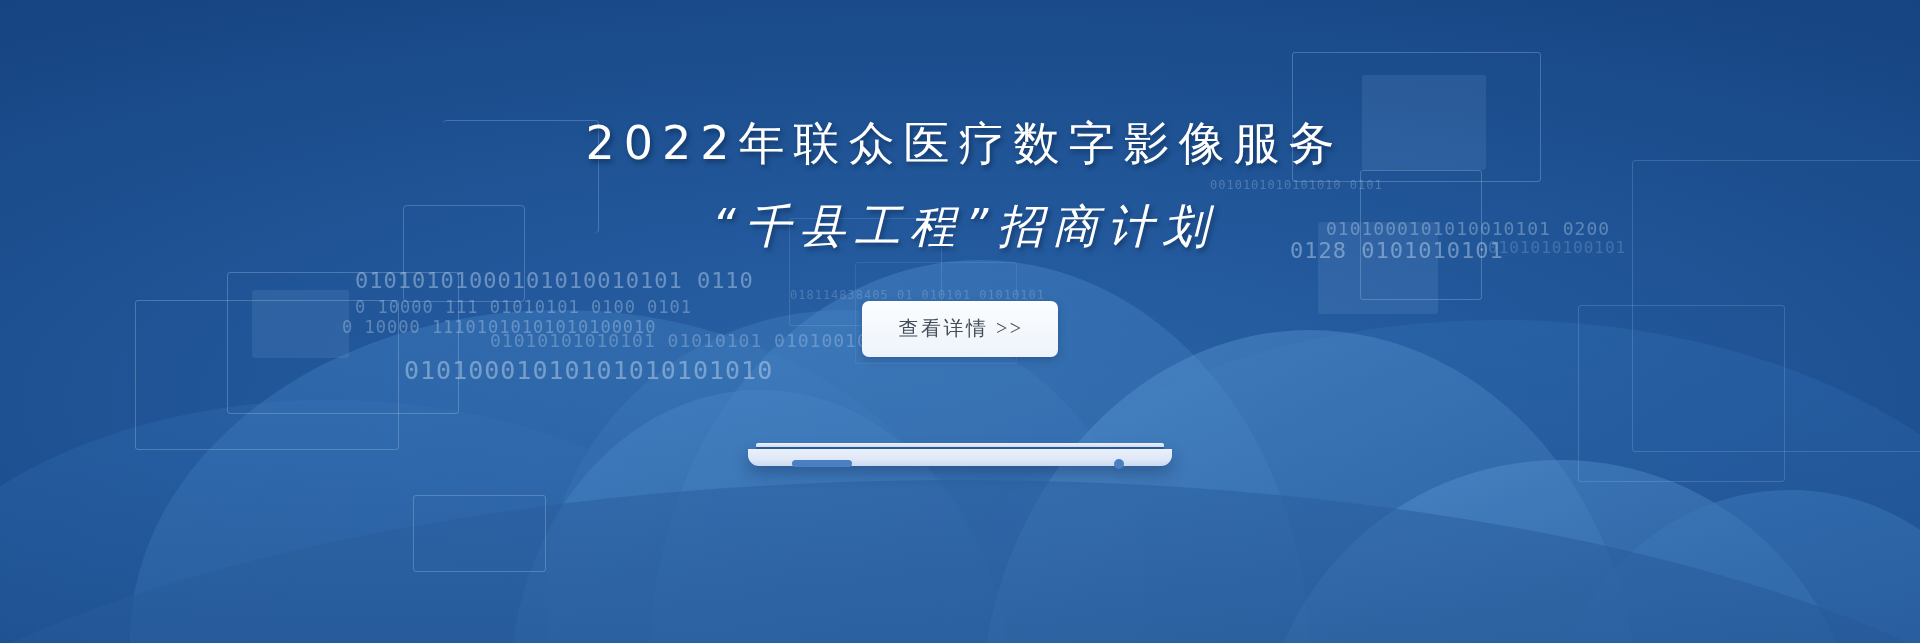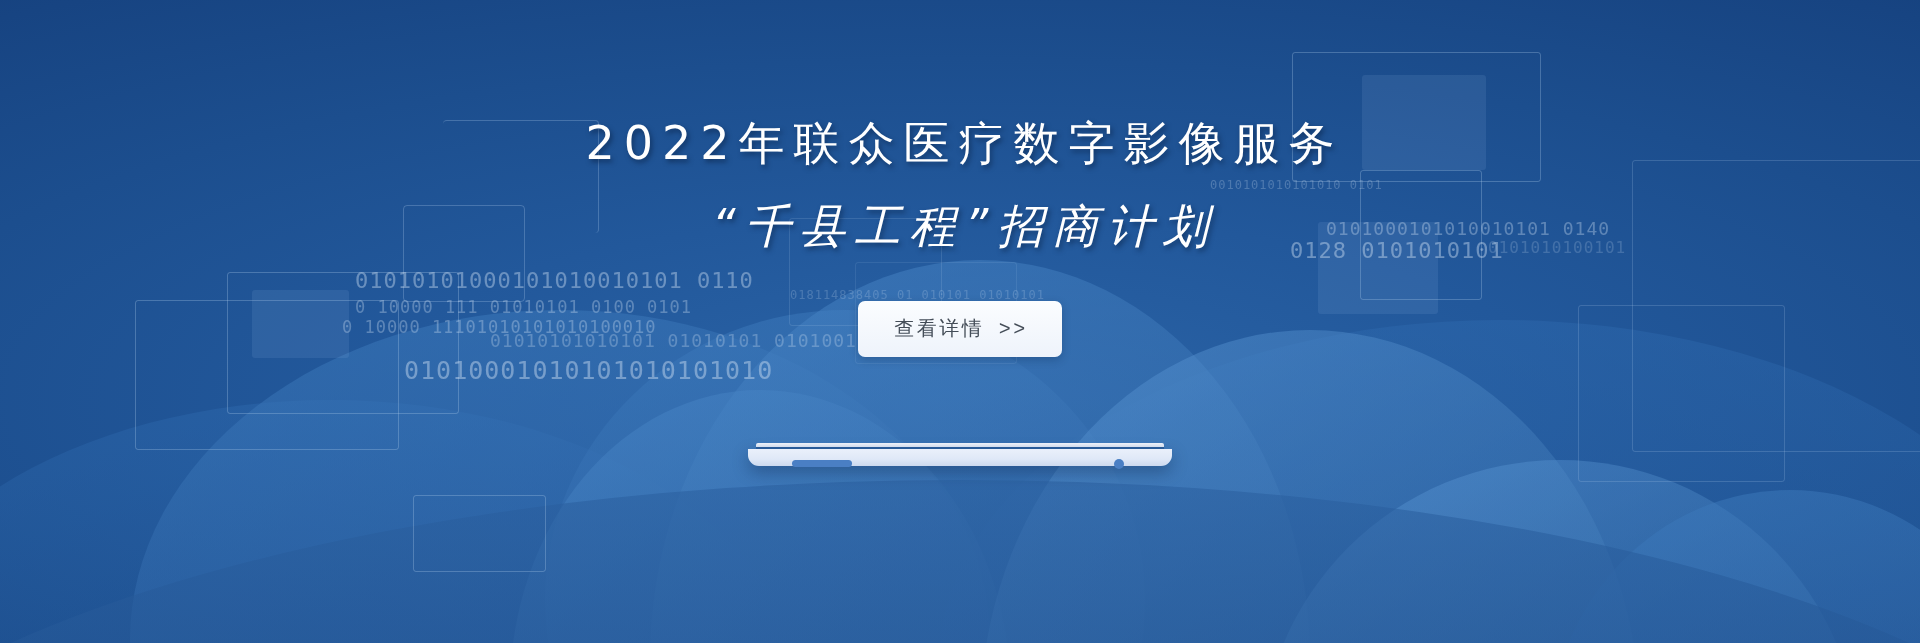--- a/index.html
+++ b/index.html
@@ -83,21 +83,21 @@
     background: linear-gradient(180deg, #fbfdff 0%, #eef3fb 100%);
     color: #444d58;
     font-size: 20px;
     letter-spacing: 2.5px;
     padding: 14px 34px 15px 36px;
     border: none;
     border-radius: 7px;
     box-shadow: 0 3px 9px rgba(9, 33, 66, 0.25);
     cursor: pointer;
     white-space: nowrap;
-    font-family: Liberation Mono, monospace;
+    font-family: Liberation Serif, serif;
   }
 
   
   #laptop {
     position: absolute;
     left: 50%;
     transform: translateX(-50%);
     top: 443px;
     width: 424px;
     height: 24px;
@@ -235,21 +235,21 @@
   </div>
 
   <div class="layer">
     <div class="binary" style="left:355px; top:268px; font-size:22px; opacity:0.42;">01010101000101010010101 0110</div>
     <div class="binary" style="left:355px; top:297px; font-size:17px; opacity:0.34;">0 10000 111        01010101 0100     0101</div>
     <div class="binary" style="left:342px; top:317px; font-size:17px; opacity:0.34;">0 10000  11101010101010100010</div>
     <div class="binary" style="left:490px; top:330px; font-size:18px; opacity:0.30;">01010101010101  01010101  01010010</div>
     <div class="binary" style="left:395px; top:356px; font-size:25px; opacity:0.45;margin-left:9px;">01010001010101010101010</div>
     <div class="binary" style="left:790px; top:288px; font-size:12px; opacity:0.22;">018114838405 01 010101 01010101</div>
     <div class="binary" style="left:1210px; top:178px; font-size:12px; opacity:0.26;text-align:right;">0010101010101010  0101</div>
-    <div class="binary" style="left:1326px; top:218px; font-size:18px; opacity:0.36;">0101000101010010101 0140</div>
+    <div class="binary" style="left:1326px; top:218px; font-size:18px; opacity:0.36;">0101000101010010101 0200</div>
     <div class="binary" style="left:1290px; top:238px; font-size:22px; opacity:0.44;">0128 0101010101</div>
     <div class="binary" style="left:1488px; top:238px; font-size:16px; opacity:0.20;">0101010100101</div>
   </div>
 
   <div id="content">
     <div class="title-line" id="title-line-1">2022年联众医疗数字影像服务</div>
     <div class="title-line" id="title-line-2">“千县工程”招商计划</div>
 
     <button id="cta-button">查看详情 &gt;&gt;</button>
   </div>

